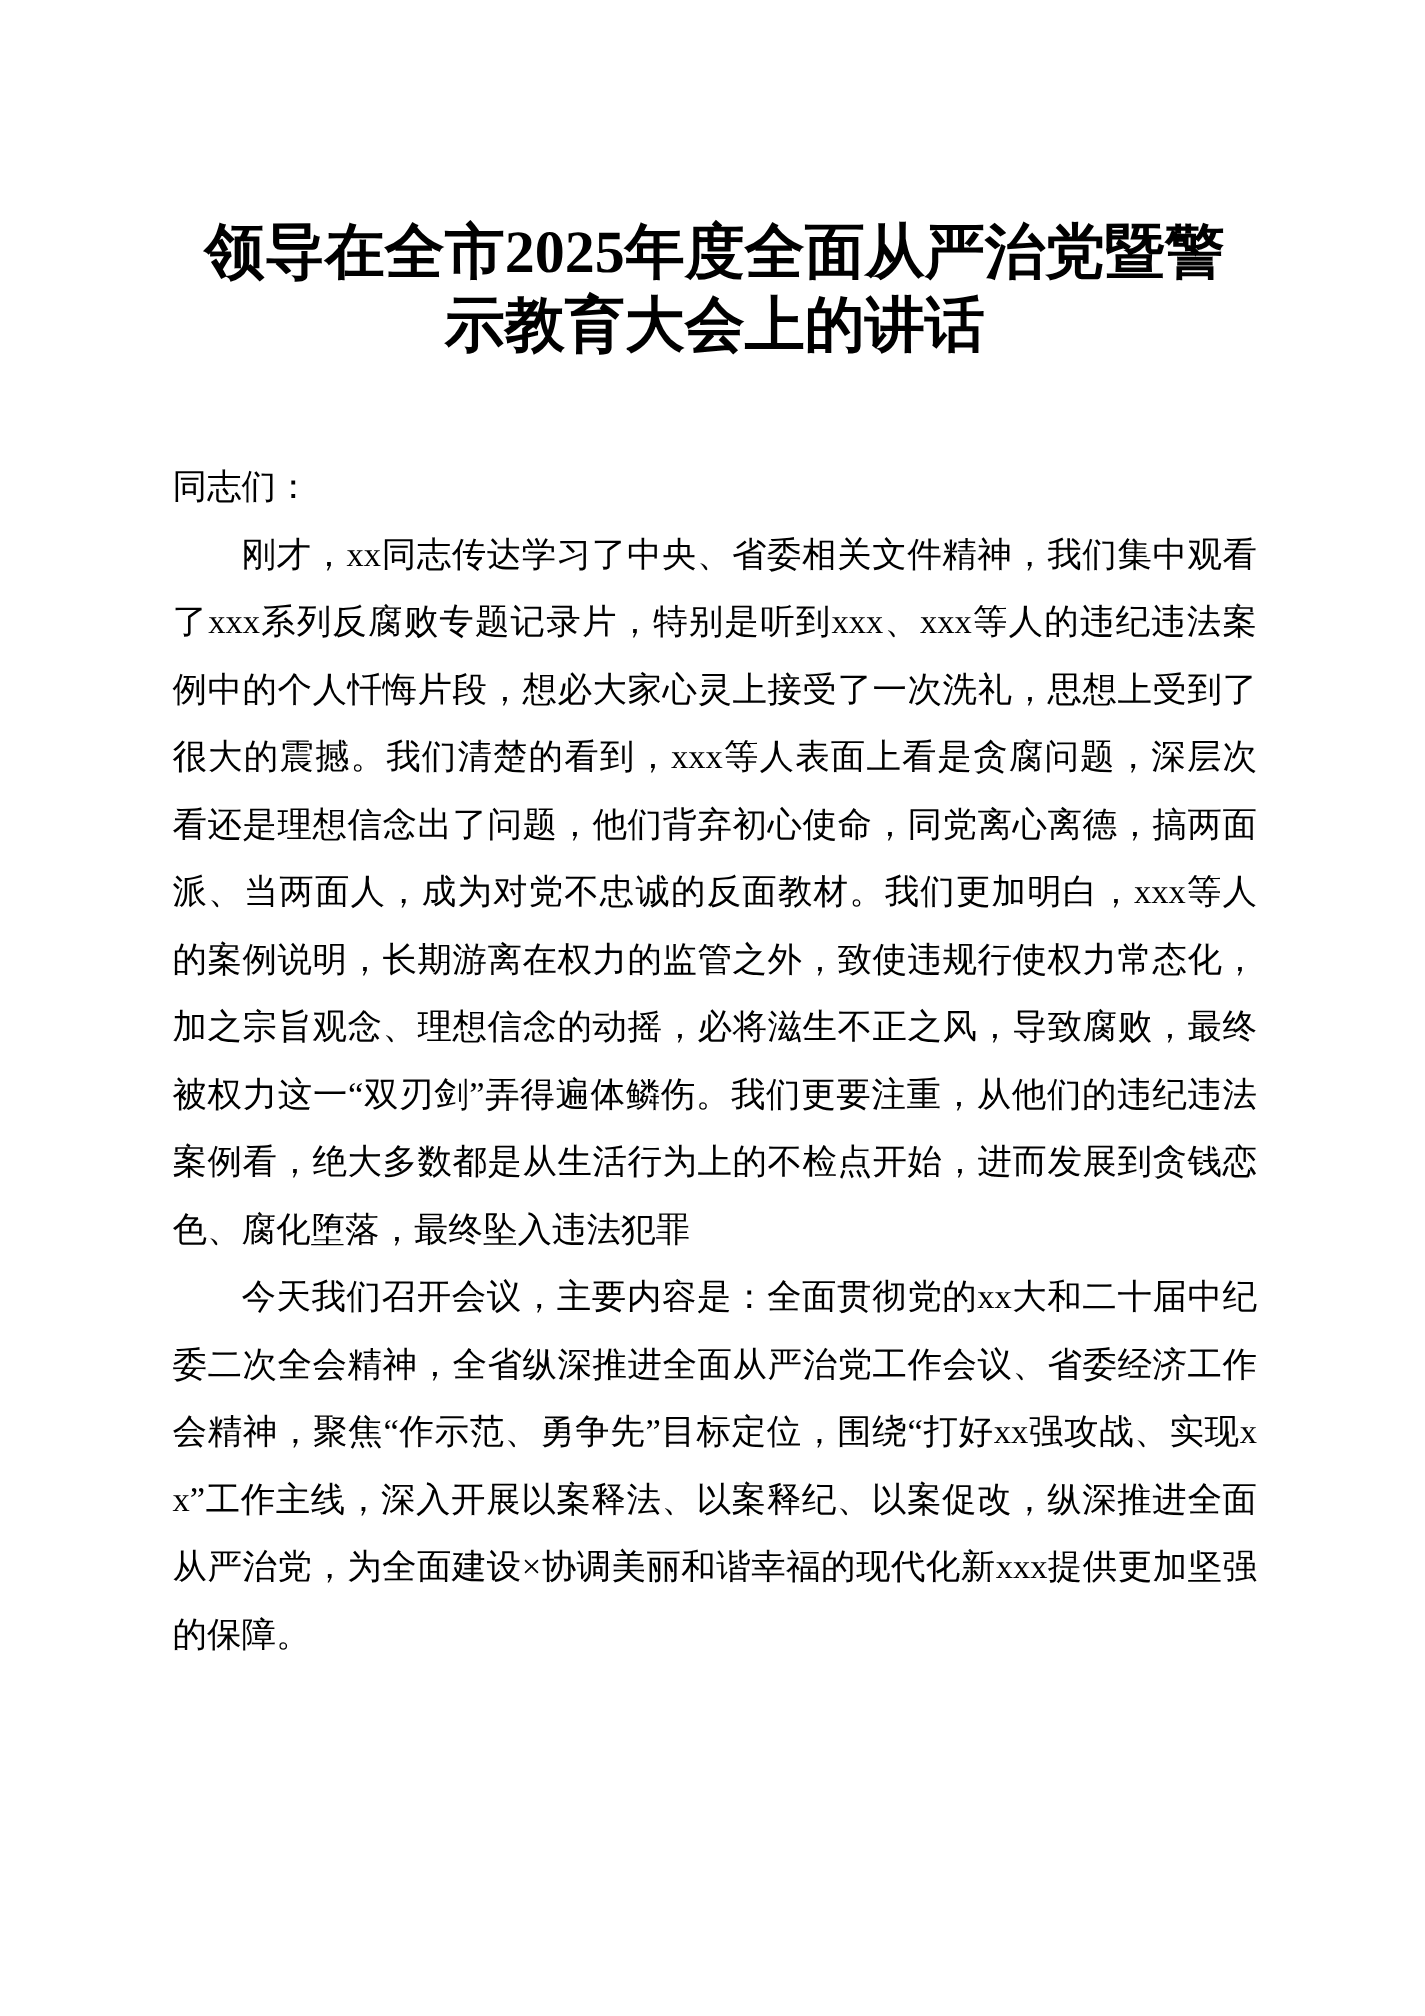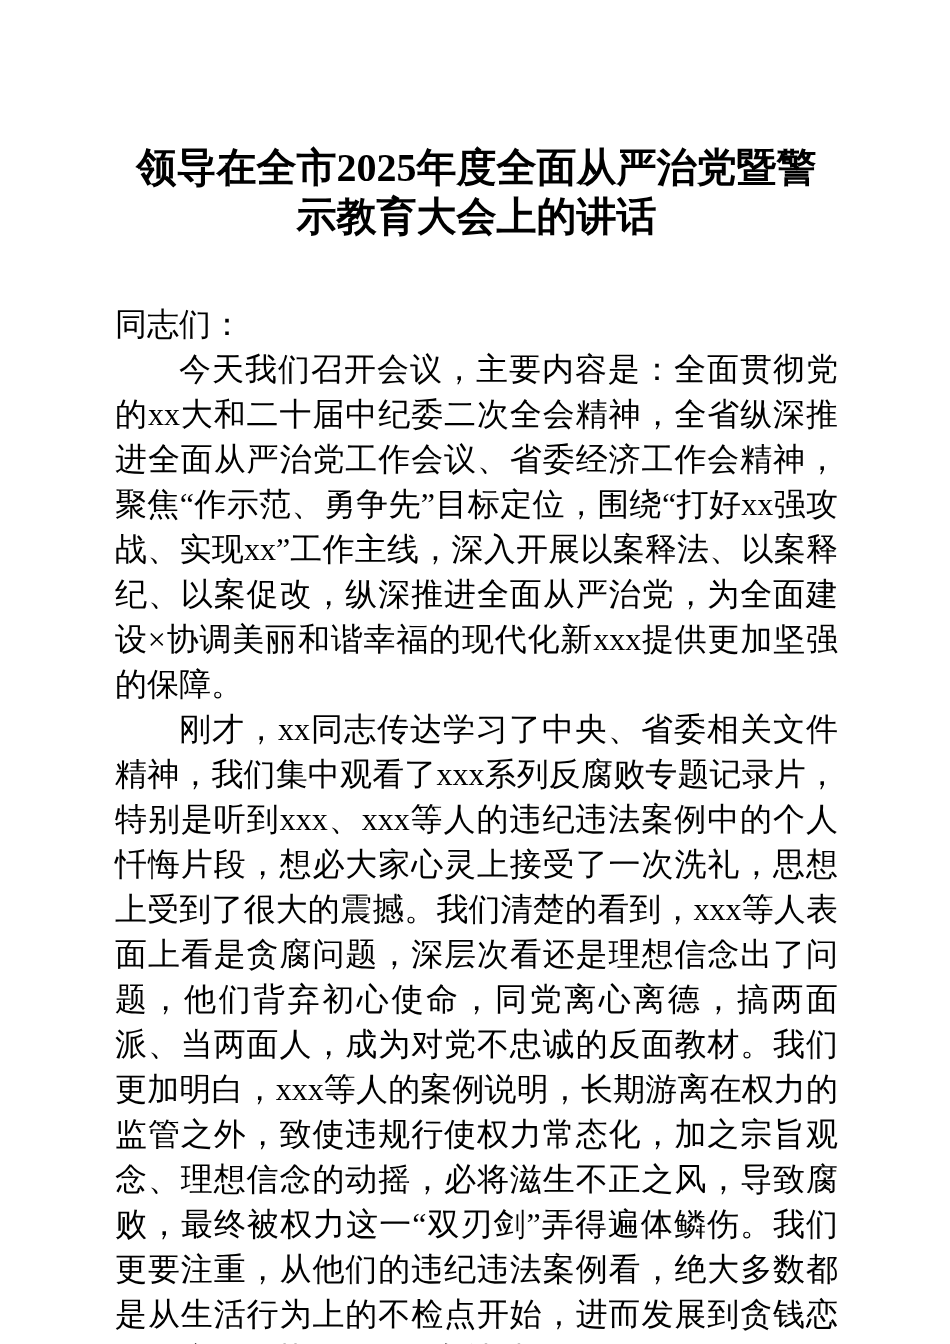--- a/index.html
+++ b/index.html
@@ -23,35 +23,35 @@
     font-size: 40px;
     font-weight: 700;
     line-height: 1.22;
     text-align: center;
     max-width: 700px;
     margin: 12px auto 60px auto;
     letter-spacing: 0;
     font-family: "Liberation Serif", "DejaVu Serif", serif;
   }
   .doc-body p {
-    font-size: 32px;
+    font-size: 23px;
     line-height: 45px;
     margin: 0;
     text-align: justify;
     text-justify: inter-ideograph;
     font-weight: 400;
     word-break: break-all;
   }
   .doc-body p.indent {
     text-indent: 2em;
   }
 </style>
 </head>
 <body>
 
 <div class="page">
   <h1 class="doc-title">领导在全市2025年度全面从严治党暨警示教育大会上的讲话</h1>
   <div class="doc-body" id="doc-body">
       <p>同志们：</p>
+      <p class="indent">刚才，xx同志传达学习了中央、省委相关文件精神，我们集中观看了xxx系列反腐败专题记录片，特别是听到xxx、xxx等人的违纪违法案例中的个人忏悔片段，想必大家心灵上接受了一次洗礼，思想上受到了很大的震撼。我们清楚的看到，xxx等人表面上看是贪腐问题，深层次看还是理想信念出了问题，他们背弃初心使命，同党离心离德，搞两面派、当两面人，成为对党不忠诚的反面教材。我们更加明白，xxx等人的案例说明，长期游离在权力的监管之外，致使违规行使权力常态化，加之宗旨观念、理想信念的动摇，必将滋生不正之风，导致腐败，最终被权力这一“双刃剑”弄得遍体鳞伤。我们更要注重，从他们的违纪违法案例看，绝大多数都是从生活行为上的不检点开始，进而发展到贪钱恋色、腐化堕落，最终坠入违法犯罪</p>
       <p class="indent">今天我们召开会议，主要内容是：全面贯彻党的xx大和二十届中纪委二次全会精神，全省纵深推进全面从严治党工作会议、省委经济工作会精神，聚焦“作示范、勇争先”目标定位，围绕“打好xx强攻战、实现xx”工作主线，深入开展以案释法、以案释纪、以案促改，纵深推进全面从严治党，为全面建设×协调美丽和谐幸福的现代化新xxx提供更加坚强的保障。</p>
-      <p class="indent">刚才，xx同志传达学习了中央、省委相关文件精神，我们集中观看了xxx系列反腐败专题记录片，特别是听到xxx、xxx等人的违纪违法案例中的个人忏悔片段，想必大家心灵上接受了一次洗礼，思想上受到了很大的震撼。我们清楚的看到，xxx等人表面上看是贪腐问题，深层次看还是理想信念出了问题，他们背弃初心使命，同党离心离德，搞两面派、当两面人，成为对党不忠诚的反面教材。我们更加明白，xxx等人的案例说明，长期游离在权力的监管之外，致使违规行使权力常态化，加之宗旨观念、理想信念的动摇，必将滋生不正之风，导致腐败，最终被权力这一“双刃剑”弄得遍体鳞伤。我们更要注重，从他们的违纪违法案例看，绝大多数都是从生活行为上的不检点开始，进而发展到贪钱恋色、腐化堕落，最终坠入违法犯罪</p>
     </div>
 </div>
 
 </body></html>

